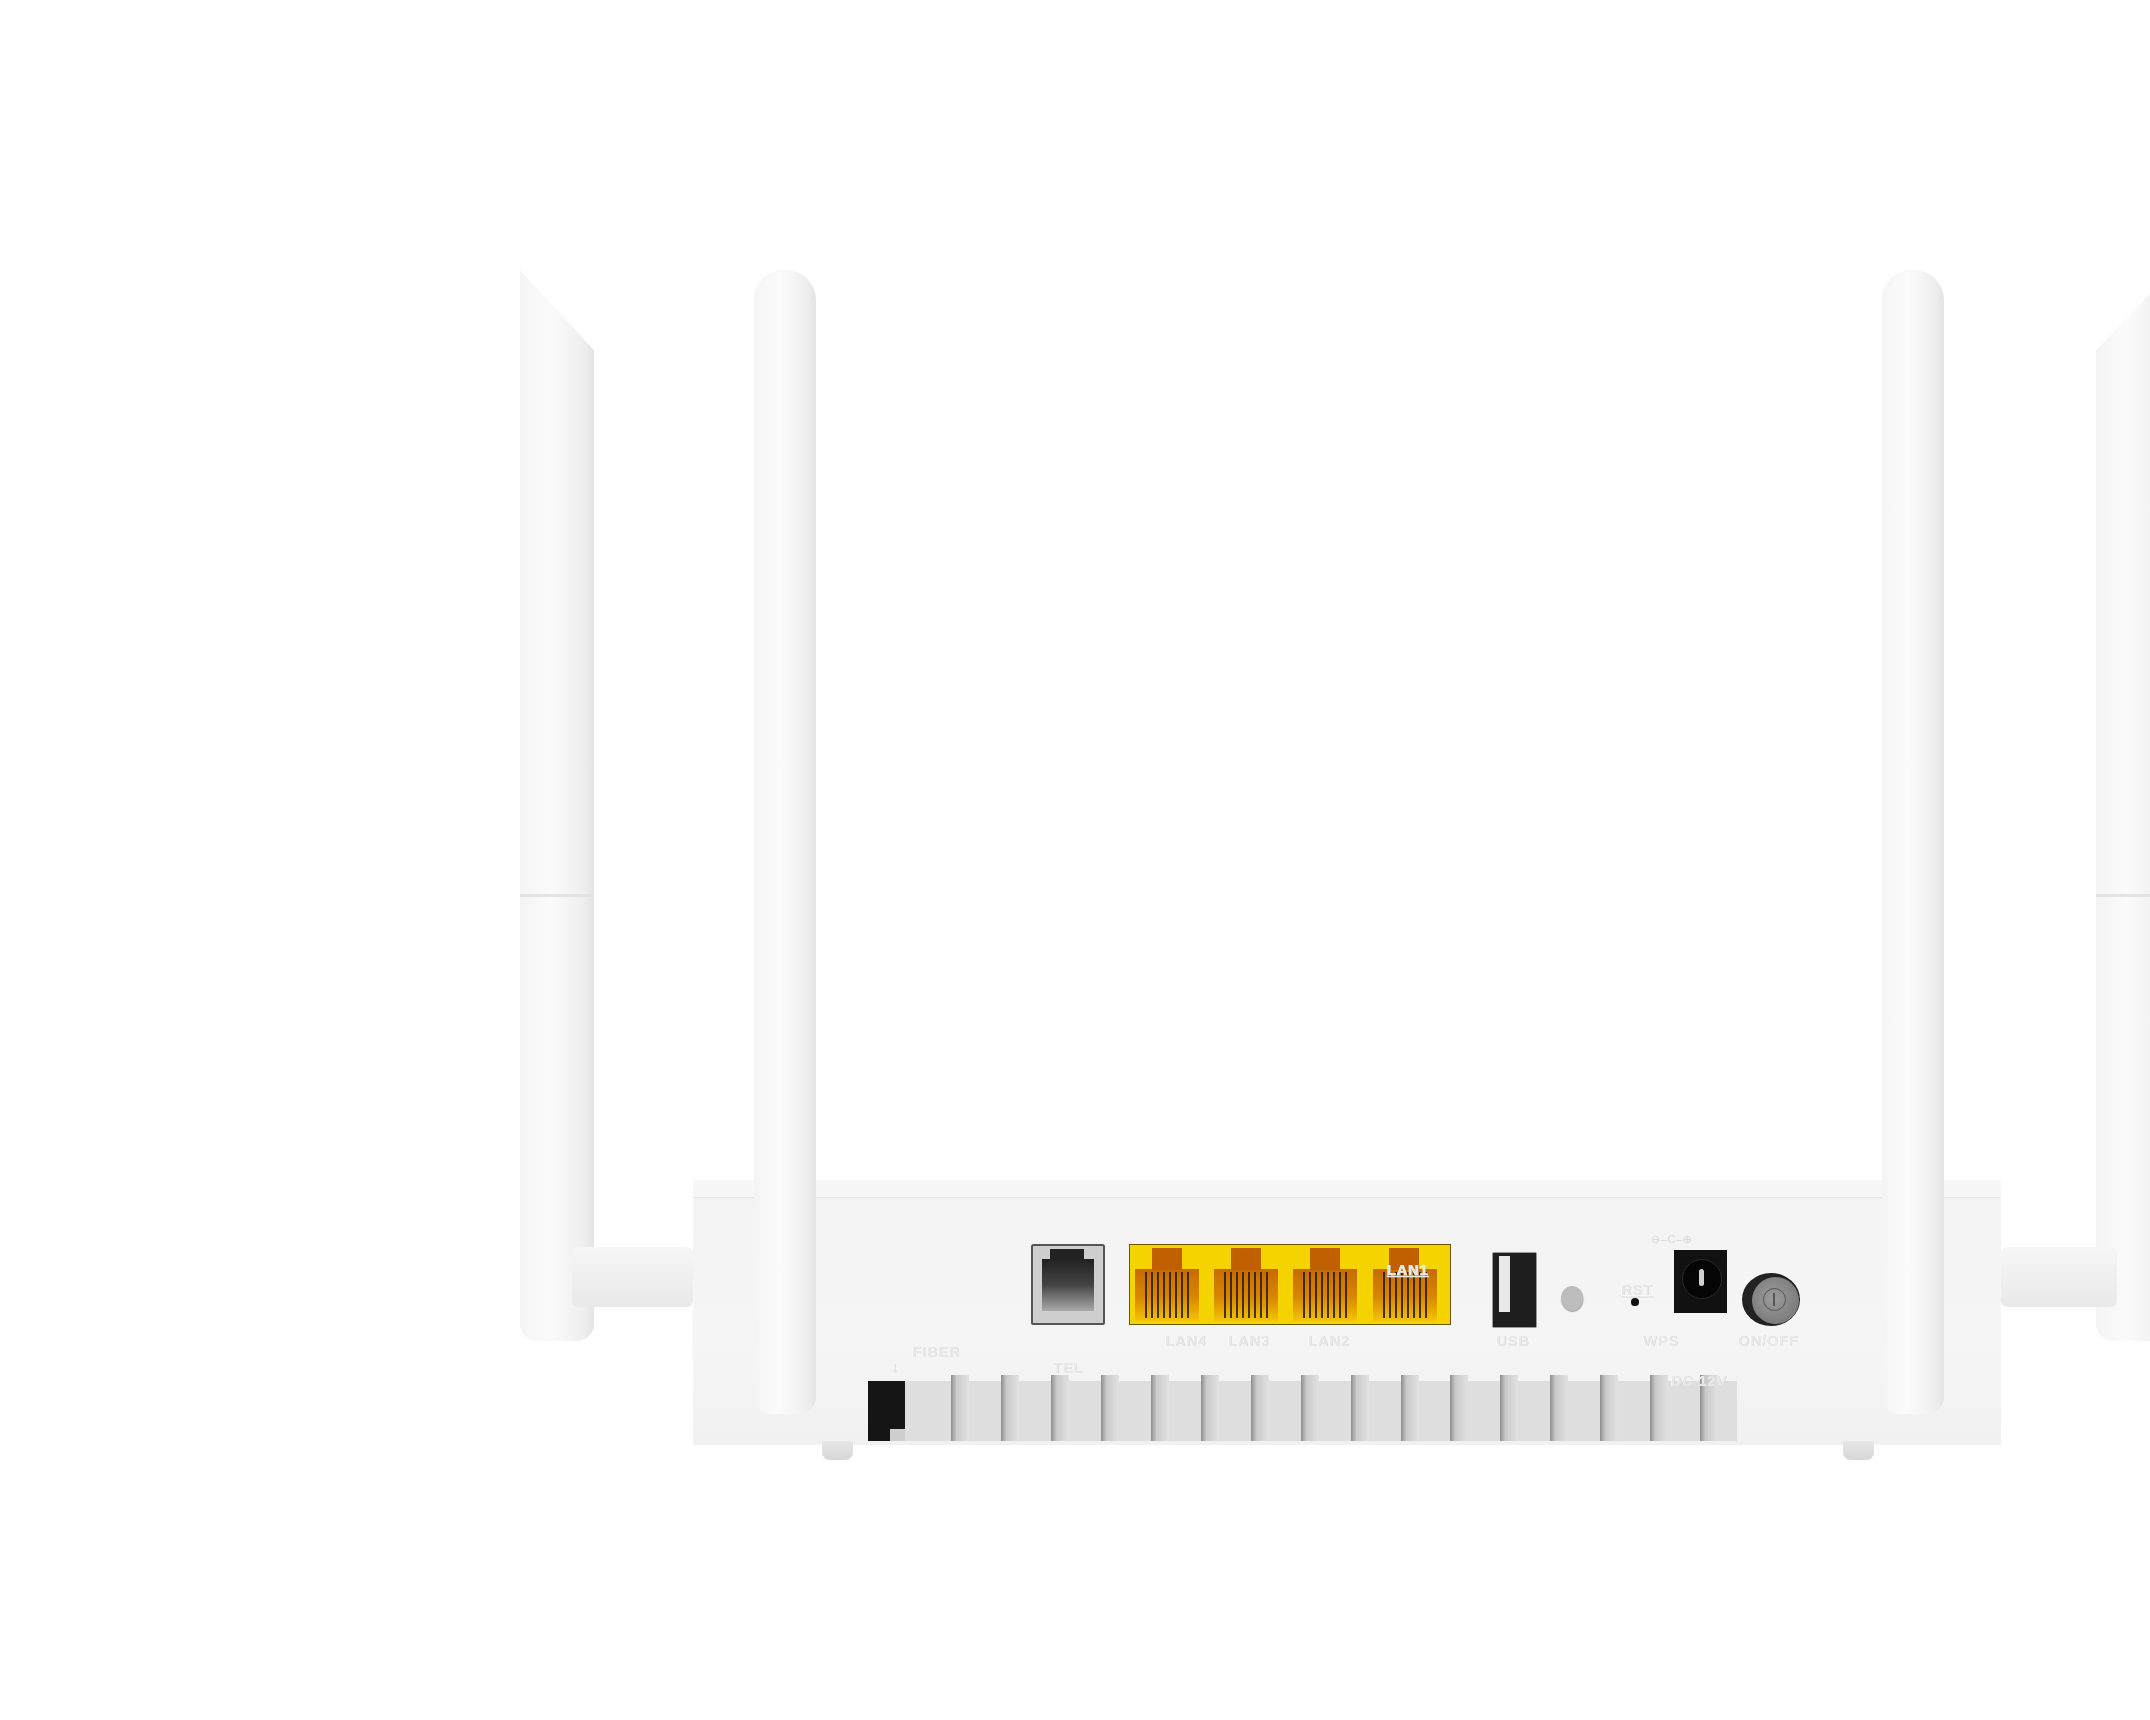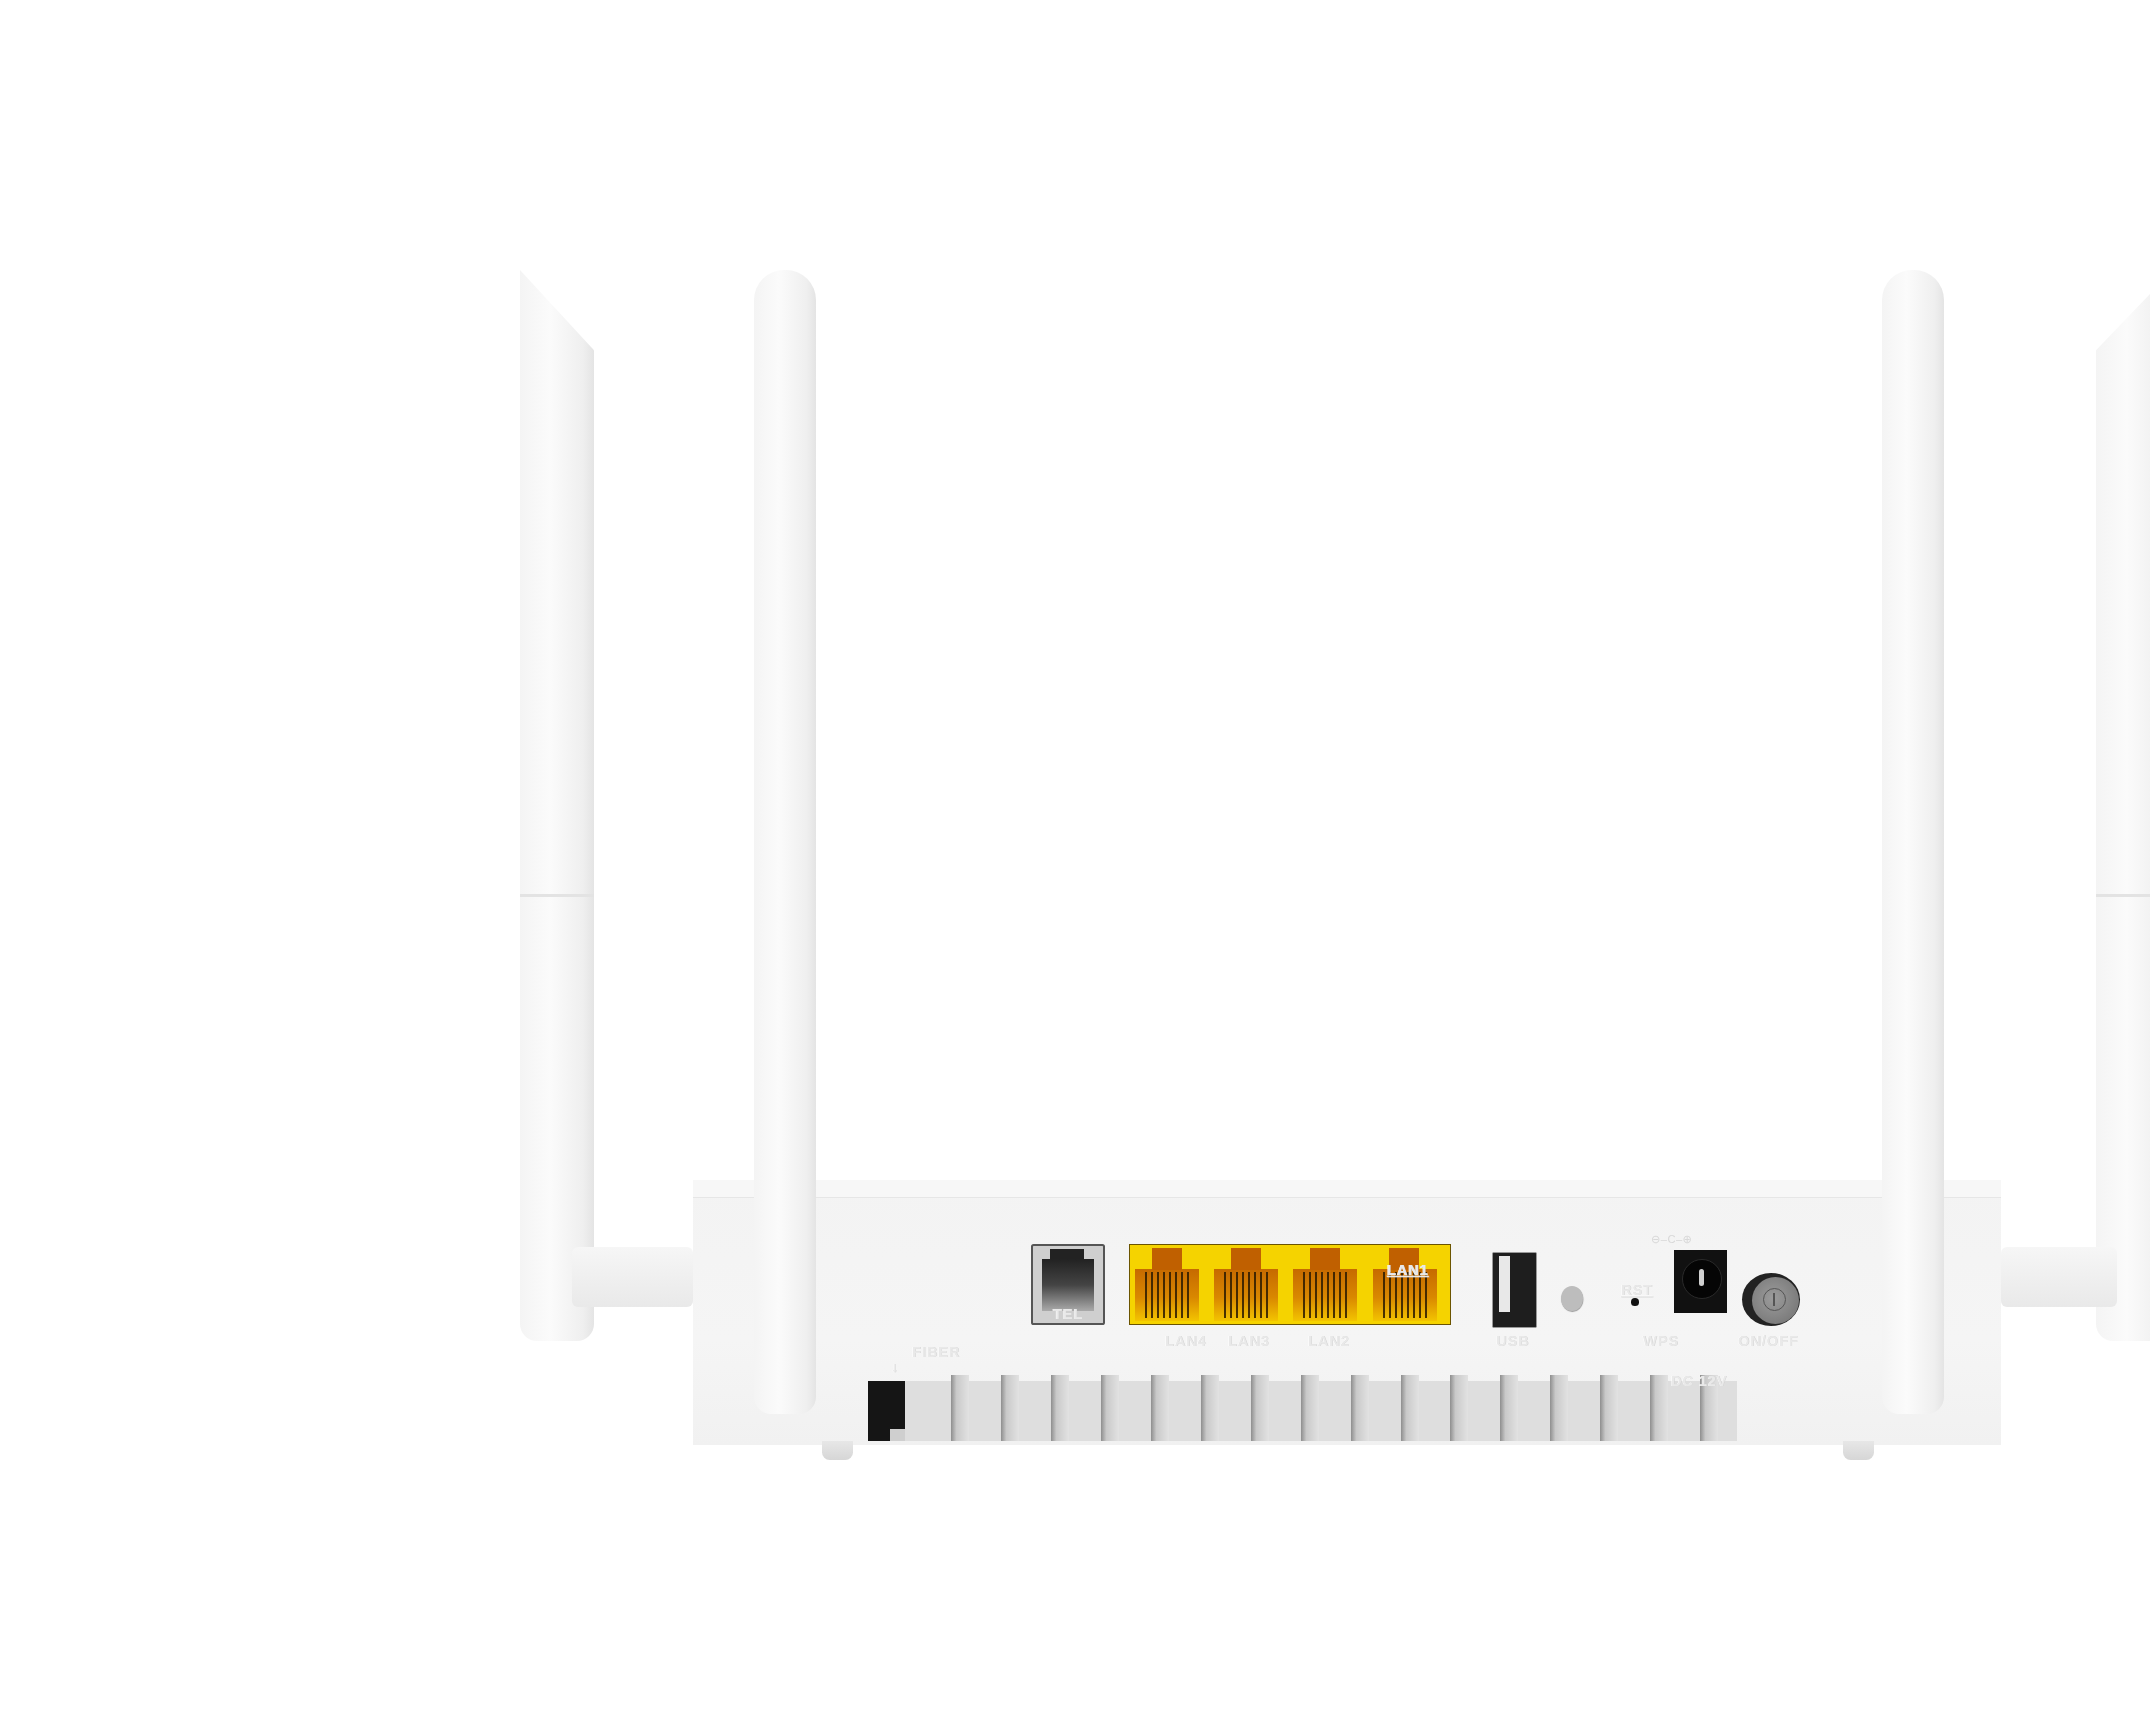--- a/index.html
+++ b/index.html
@@ -89,21 +89,21 @@
 <div class="foot" style="left:1843px;top:1441px;"></div>
 
 <div class="emboss lbl" style="left:912px;top:1344px;">FIBER</div>
 <div class="emboss lbl" style="left:891px;top:1359px;">↓</div>
 <div class="fiber-port"></div>
 
 <div class="tel">
   <div class="tel-notch"></div>
   <div class="tel-inner"></div>
 </div>
-<div class="emboss lbl" style="left:1053px;top:1306px;">TEL</div>
+<div class="emboss lbl" style="left:1053px;top:1360px;">TEL</div>
 
 <div class="lan-block">
   <div class="lan" style="left:5.2px;">
       <div class="pins"></div>
     </div>
   <div class="lan-notch" style="left:21.5px;"></div>
   <div class="lan" style="left:84px;">
       <div class="pins"></div>
     </div>
   <div class="lan-notch" style="left:101px;"></div>

